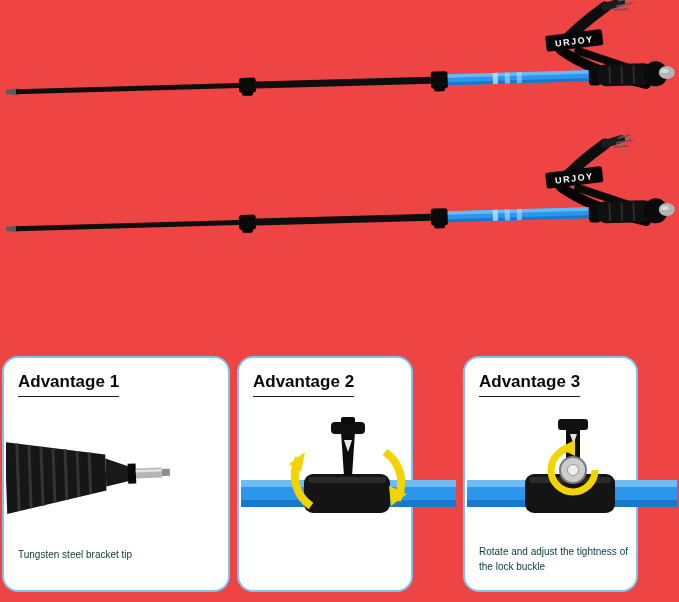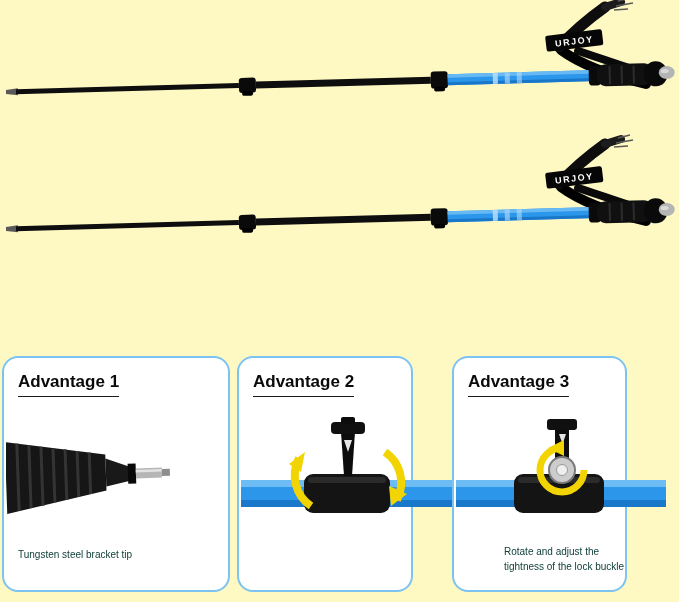--- a/index.html
+++ b/index.html
@@ -1,43 +1,43 @@
 <!DOCTYPE html>
 <html><head>
 <meta charset="utf-8">
 <style>
   html,body { margin:0; padding:0; background:#ffffff; }
   .stage {
-    position:relative; width:679px; height:602px; background:#fef9c3;
+    position:relative; width:679px; height:602px; background:#ef4444;
     overflow:hidden; font-family:"Liberation Sans", sans-serif;
   }
   .poles { position:absolute; left:0; top:0; }
   .panel {
     position:absolute; top:356px; height:236px; box-sizing:border-box;
     border:2px solid #7cc3f2; border-radius:16px; background:#ffffff;
   }
   .panel-title {
     position:absolute; top:14px; left:14px; display:inline-block;
     font-size:17px; font-weight:600; color:#0a0a0a;
     padding-bottom:4px; border-bottom:1.5px solid #1a1a1a;
   }
   .photo { position:absolute; }
   .panel-caption {
     position:absolute; left:14px; bottom:16px;
     font-size:10px; line-height:1.45; color:#12403a;
   }
   .p1 { left:2px;   width:228px; }
   .p2 { left:237px; width:176px; }
-  .p3 { left:452px; width:175px;text-decoration:underline; }
+  .p3 { left:463px; width:175px;text-decoration:underline; }
   .p1 .photo { left:2px; top:80px; }
   .p2 .photo { left:2px; top:56px; }
   .p3 .photo { left:2px; top:56px; }
   .p1 .panel-caption { bottom:28px; max-width:200px; }
   .p2 .panel-caption { max-width:180px; }
-  .p3 .panel-caption { max-width:190px;margin-left:36px; }
+  .p3 .panel-caption { max-width:190px; }
 </style>
 </head>
 <body>
 
 <div class="stage">
 
   <svg class="poles" width="679" height="352" viewBox="0 0 679 352">
     <defs>
       <g id="pole">
 

